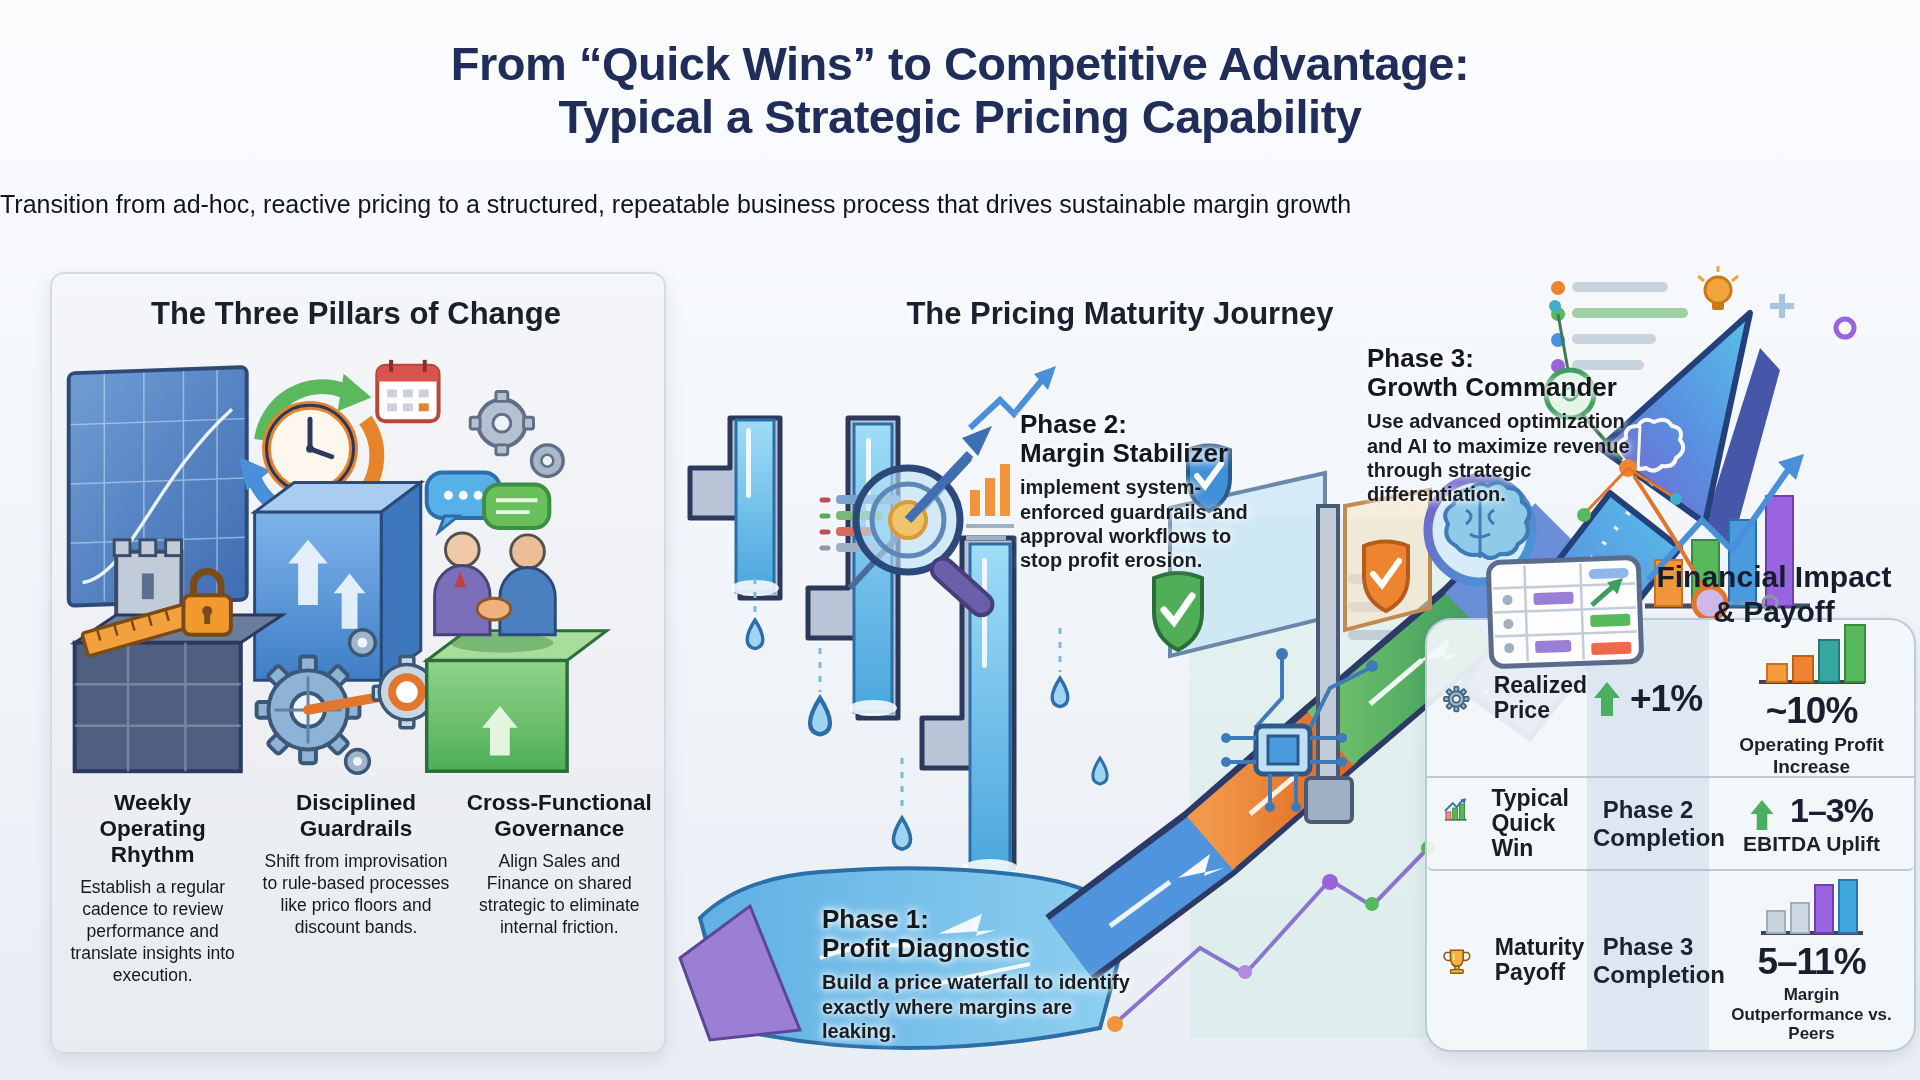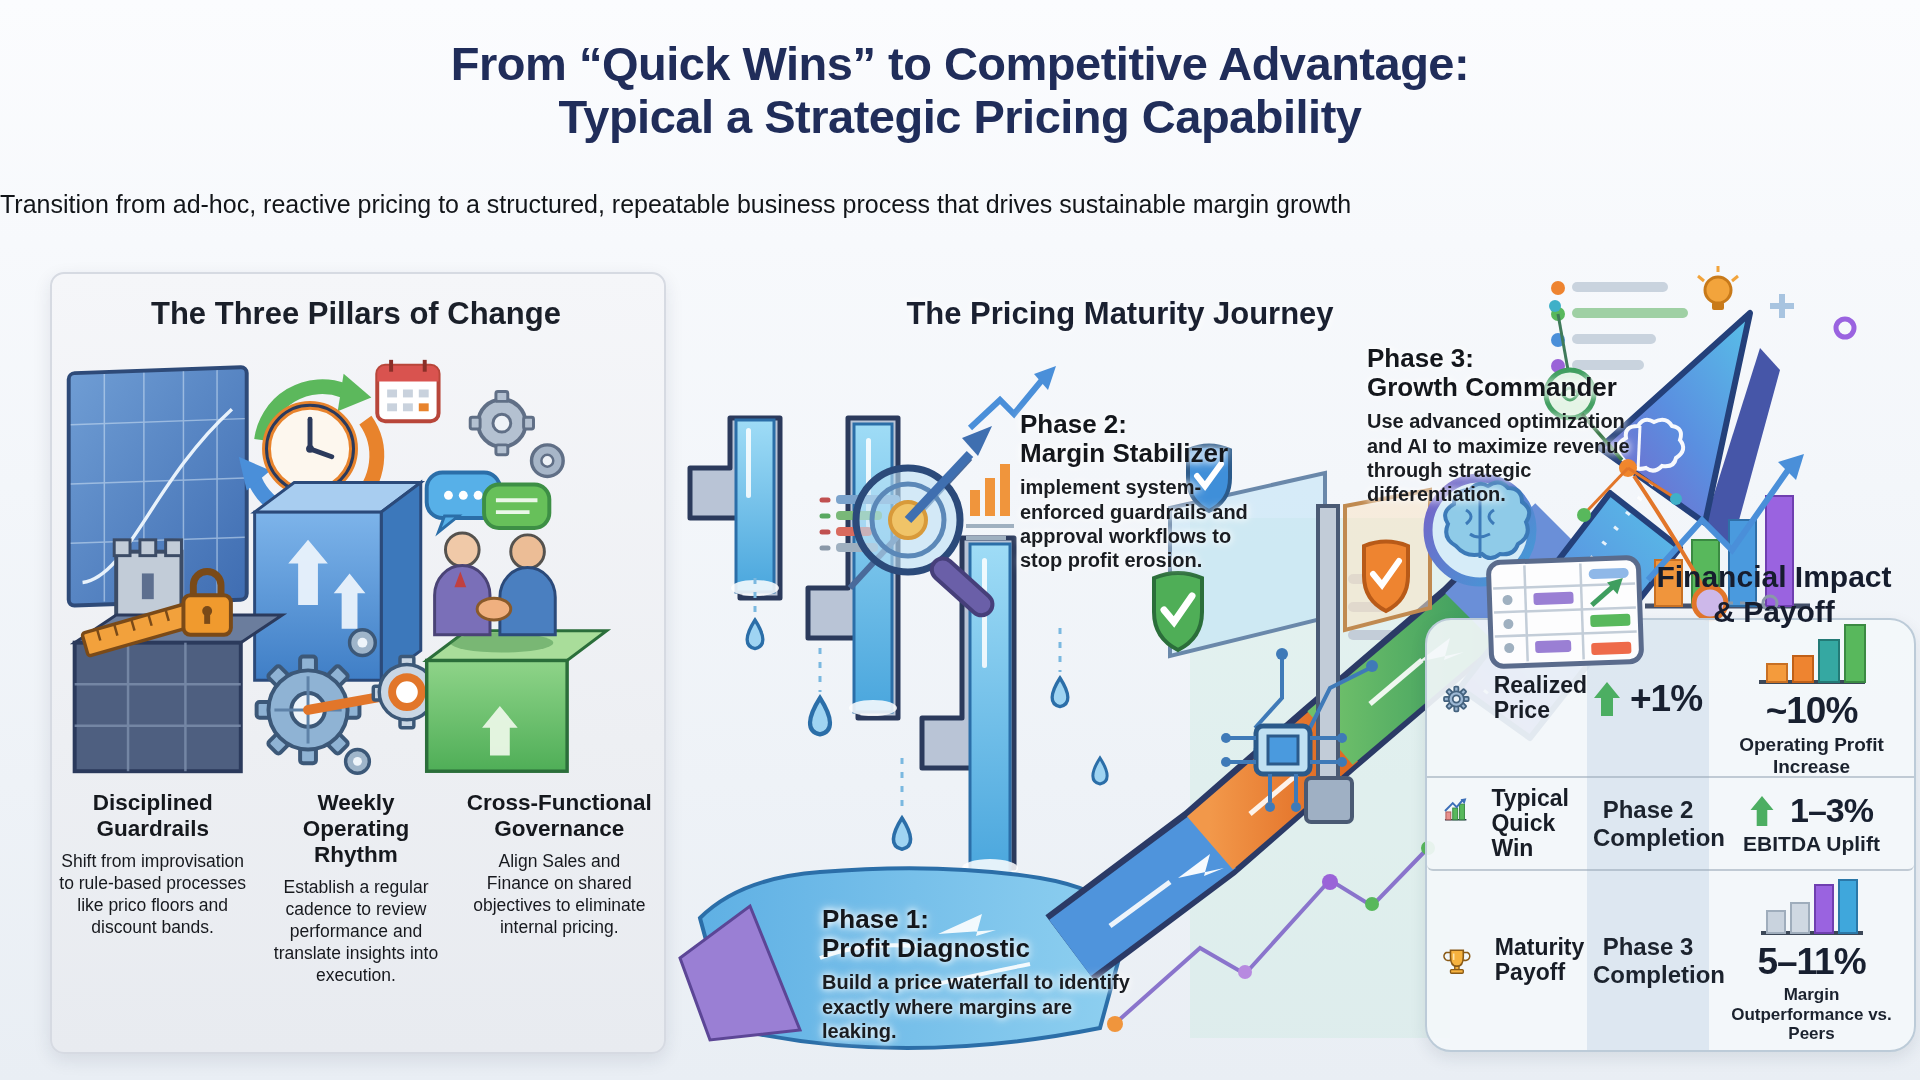--- a/index.html
+++ b/index.html
@@ -63,21 +63,21 @@
   .col-shade{position:absolute;left:160px;top:0;bottom:0;width:122px;background:rgba(203,219,233,.55);}
   .impact-rows{position:relative;z-index:1;height:100%;display:flex;flex-direction:column;}
   .impact-row{display:grid;grid-template-columns:160px 122px 205px;align-items:center;}
   .impact-row.r1{height:156px;border-bottom:2px solid rgba(150,165,180,.55);}
   .impact-row.r2{height:92px;border-bottom:2px solid rgba(150,165,180,.55);border-radius:6px;}
   .impact-row.r3{height:180px;}
   .cell-label{display:flex;align-items:flex-start;gap:24px;padding-left:16px;}
   .cell-label .txt{font-size:23px;font-weight:800;color:#181d26;line-height:1.1;}
   .cell-mid{text-align:center;font-size:24px;font-weight:700;color:#1c232e;line-height:1.15;padding:0 6px;}
   .cell-val{display:flex;flex-direction:column;align-items:center;justify-content:center;gap:2px;}
-  .val-line{display:flex;align-items:center;gap:16px;}
+  .val-line{display:flex;align-items:flex-end;gap:16px;}
   .big-val{font-size:37px;font-weight:800;color:#182030;letter-spacing:-1px;}
   .val-cap{font-size:18px;font-weight:600;color:#1b222e;text-align:center;line-height:1.15;padding:0 8px;}
   .mid-change{display:flex;align-items:center;justify-content:center;gap:10px;}
   .sheet{left:1486px;top:556px;z-index:7;transform:rotate(-2deg);}
 </style>
 </head>
 <body>
 
 <div class="abs title">
   <span>From “Quick Wins” to Competitive Advantage:</span><br>
@@ -261,30 +261,30 @@
     <path d="M380 292 v-40 a28 30 0 0 1 56 0 v40 z" fill="#7a6fb8" stroke="#4a4376" stroke-width="3"></path>
     <polygon points="406,228 412,244 400,244" fill="#c04040"></polygon>
     <circle cx="474" cy="208" r="17" fill="#ecbd96" stroke="#55524e" stroke-width="3"></circle>
     <path d="M446 292 v-38 a28 30 0 0 1 56 0 v38 z" fill="#4a7fc0" stroke="#2b4a7a" stroke-width="3"></path>
     <ellipse cx="440" cy="266" rx="17" ry="11" fill="#f0b07f" stroke="#8a5a2a" stroke-width="3"></ellipse>
   </g>
 </svg>
 
 <div class="abs pillar-texts">
   <div class="pillar-col">
+    <div class="pillar-title">Weekly Operating Rhythm</div>
+    <div class="pillar-desc">Establish a regular cadence to review performance and translate insights into execution.</div>
+  </div>
+  <div class="pillar-col">
     <div class="pillar-title">Disciplined Guardrails</div>
     <div class="pillar-desc">Shift from improvisation to rule-based processes like prico floors and discount bands.</div>
   </div>
   <div class="pillar-col">
-    <div class="pillar-title">Weekly Operating Rhythm</div>
-    <div class="pillar-desc">Establish a regular cadence to review performance and translate insights into execution.</div>
-  </div>
-  <div class="pillar-col">
     <div class="pillar-title">Cross-Functional Governance</div>
-    <div class="pillar-desc">Align Sales and Finance on shared objectives to eliminate internal pricing.</div>
+    <div class="pillar-desc">Align Sales and Finance on shared strategic to eliminate internal friction.</div>
   </div>
 </div>
 
 <div class="abs journey-heading">The Pricing Maturity Journey</div>
 
 <svg class="abs" style="left:670px;top:258px;z-index:1;" width="1250" height="805" viewBox="0 0 1250 805">
   <defs>
     <linearGradient id="watG" x1="0" y1="0" x2="0" y2="1">
       <stop offset="0" stop-color="#9fdcf6"></stop>
         <stop offset="1" stop-color="#4aa6dd"></stop>

